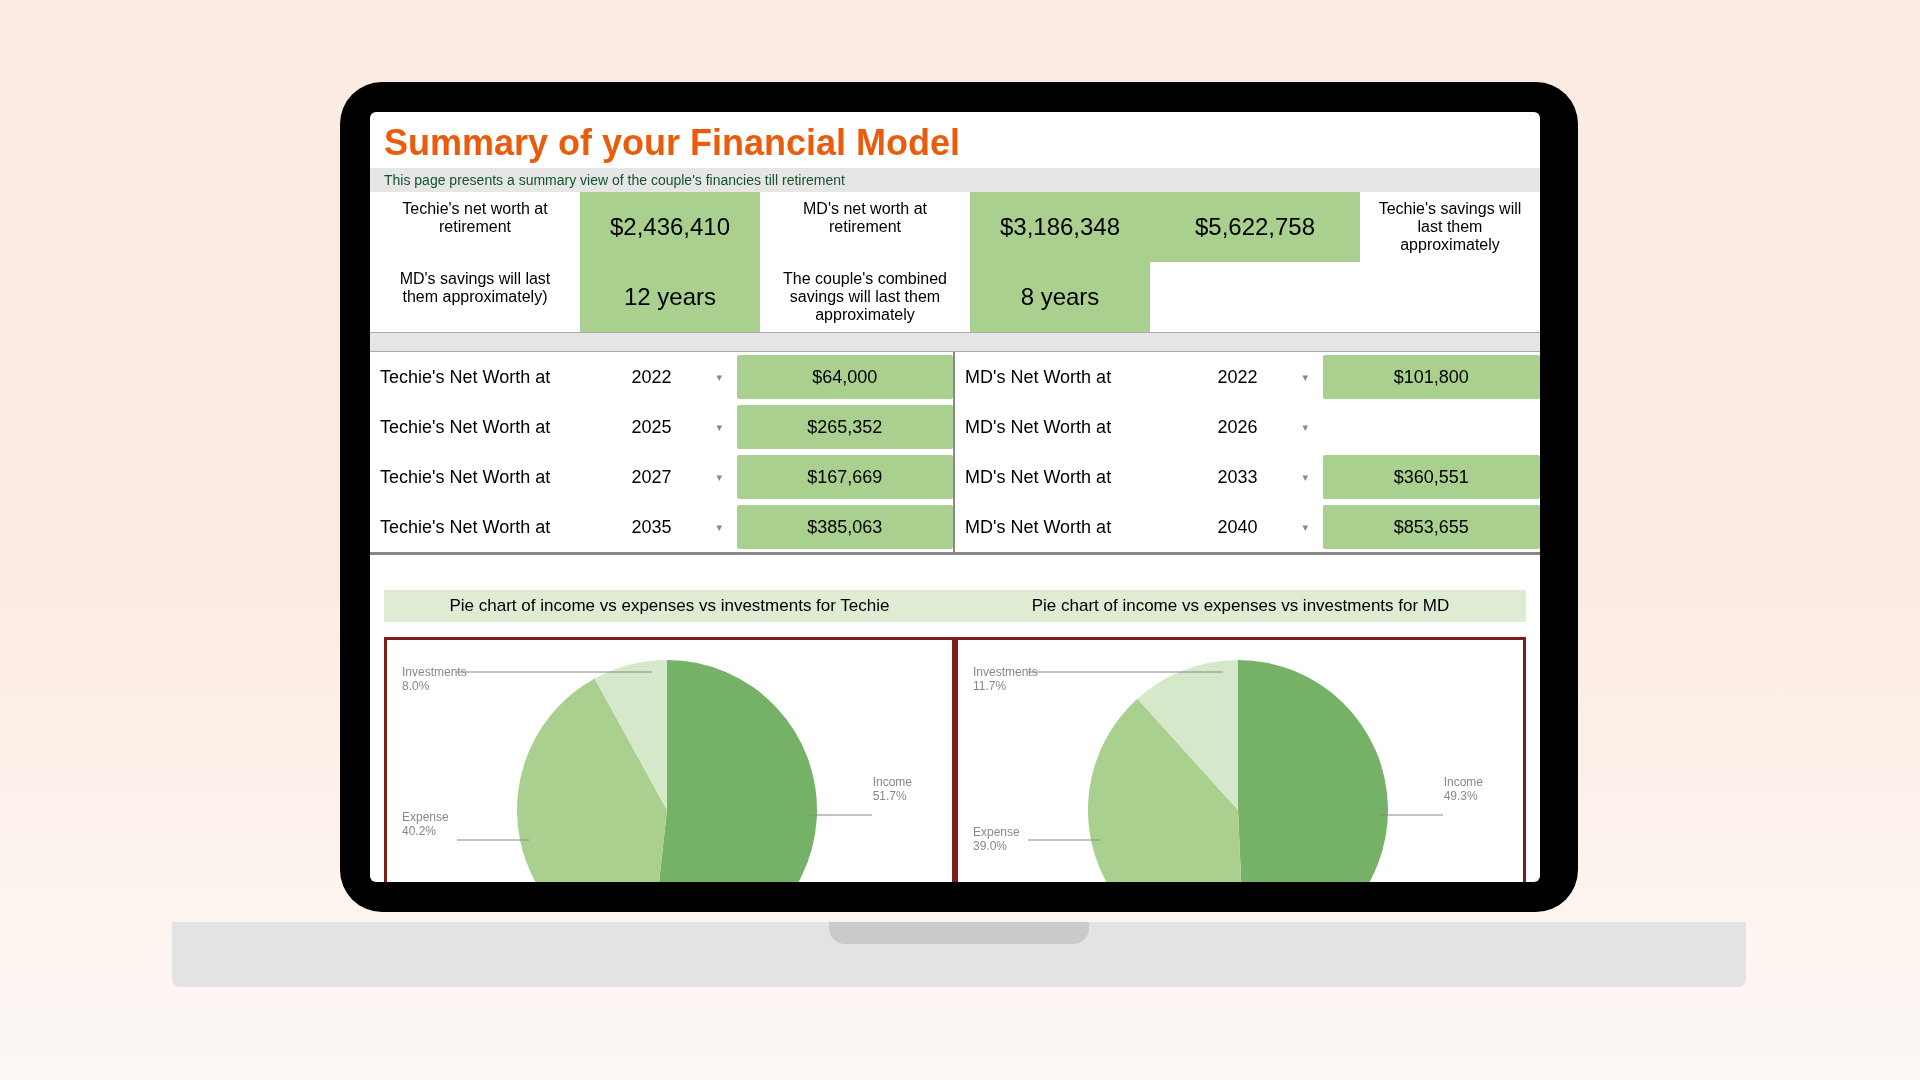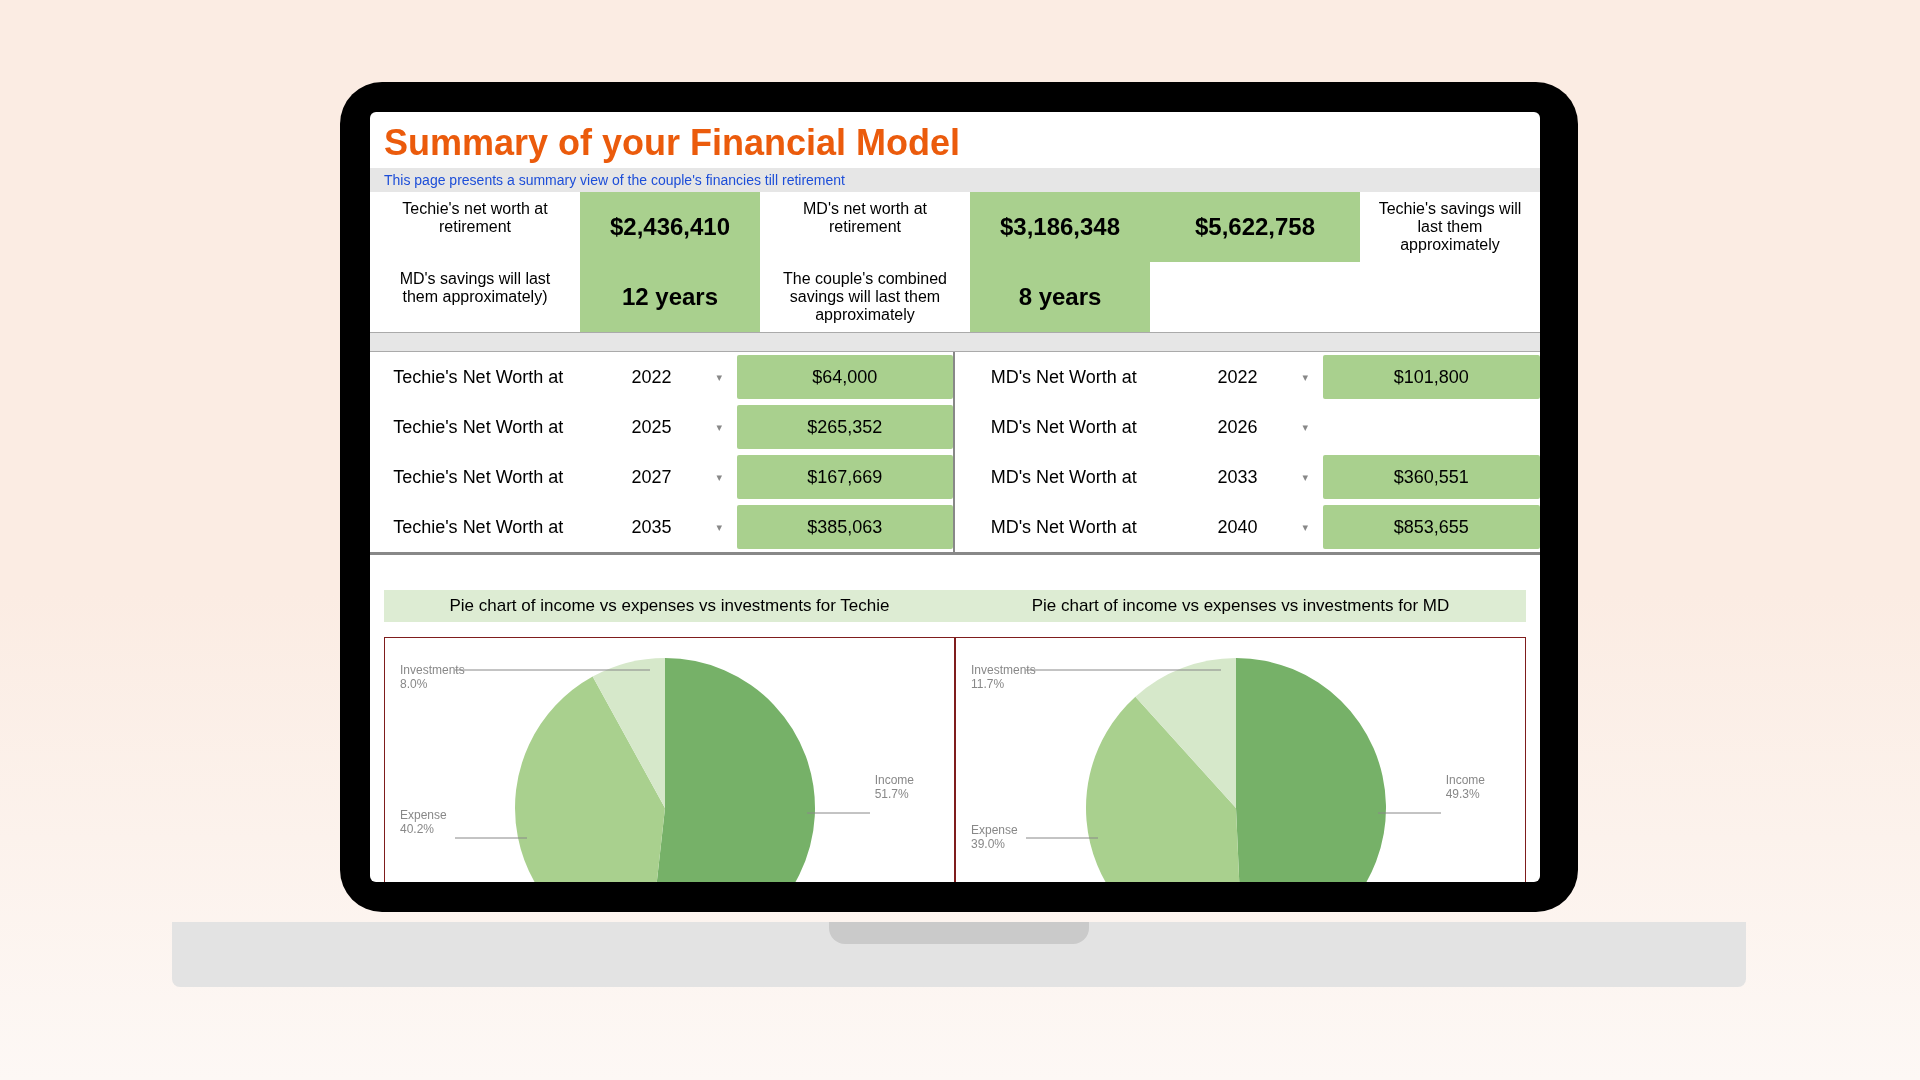--- a/index.html
+++ b/index.html
@@ -45,40 +45,40 @@
 
   
   .doc-title {
     font-size:36px;
     font-weight:700;
     color:#EB5B0C;
     margin:10px 0 4px 14px;
   }
   .doc-subtitle-bar {
     background:#E6E6E6;
-    color:#1d4ed8;
+    color:#14532d;
     font-size:14px;
     padding:4px 14px;
   }
 
   
   .kpi-grid {
     display:grid;
     grid-template-columns: 1fr 180px 1fr 180px 1fr 180px;
     width:100%;
   }
   .kpi-label {
     font-size:16px;
     padding:8px 12px;
     text-align:center;
   }
   .kpi-value {
     background:#A9D08E;
     display:flex; align-items:center; justify-content:center;
-    font-weight:700; font-size:24px;
+    font-weight:400; font-size:24px;
     text-align:center;
   }
 
   .spacer-bar { height:20px; background:#E6E6E6; border-top:1px solid #aaa; border-bottom:1px solid #aaa; }
 
   
   .nw-tables {
     display:grid;
     grid-template-columns: 1fr 1fr;
     border-bottom:3px solid #888;
@@ -87,21 +87,21 @@
     border-right:2px solid #888;
   }
   .nw-tables .nw-table:last-child { border-right:none; }
   .nw-row {
     display:grid;
     grid-template-columns: 1fr 130px 20px 1fr;
     align-items:center;
     font-size:18px;
     height:50px;
   }
-  .nw-row .lbl { text-align:center; padding:4px 10px; }
+  .nw-row .lbl { text-align:left; padding:4px 10px; }
   .nw-row .yr  { text-align:center; }
   .nw-row .dd  { color:#888; font-size:11px; text-align:left; }
   .nw-row .val {
     background:#A9D08E;
     text-align:center;
     align-self:stretch;
     display:flex; align-items:center; justify-content:center;
     margin:3px 0;
     border-radius:2px;
   }
@@ -114,21 +114,21 @@
     grid-template-columns: 1fr 1fr;
     padding:0 14px;
   }
   .pie-title {
     background:#DDECD3;
     font-size:17px;
     text-align:center;
     padding:6px 0;
   }
   .pie-card {
-    border:1px solid #7f1d1d;
+    border:3px solid #7f1d1d;
     margin-top:15px;
     height:260px;
     position:relative;
     overflow:hidden;
   }
   .pie-card svg { display:block; }
   .callout {
     position:absolute;
     font-size:12px;
     color:#888;

